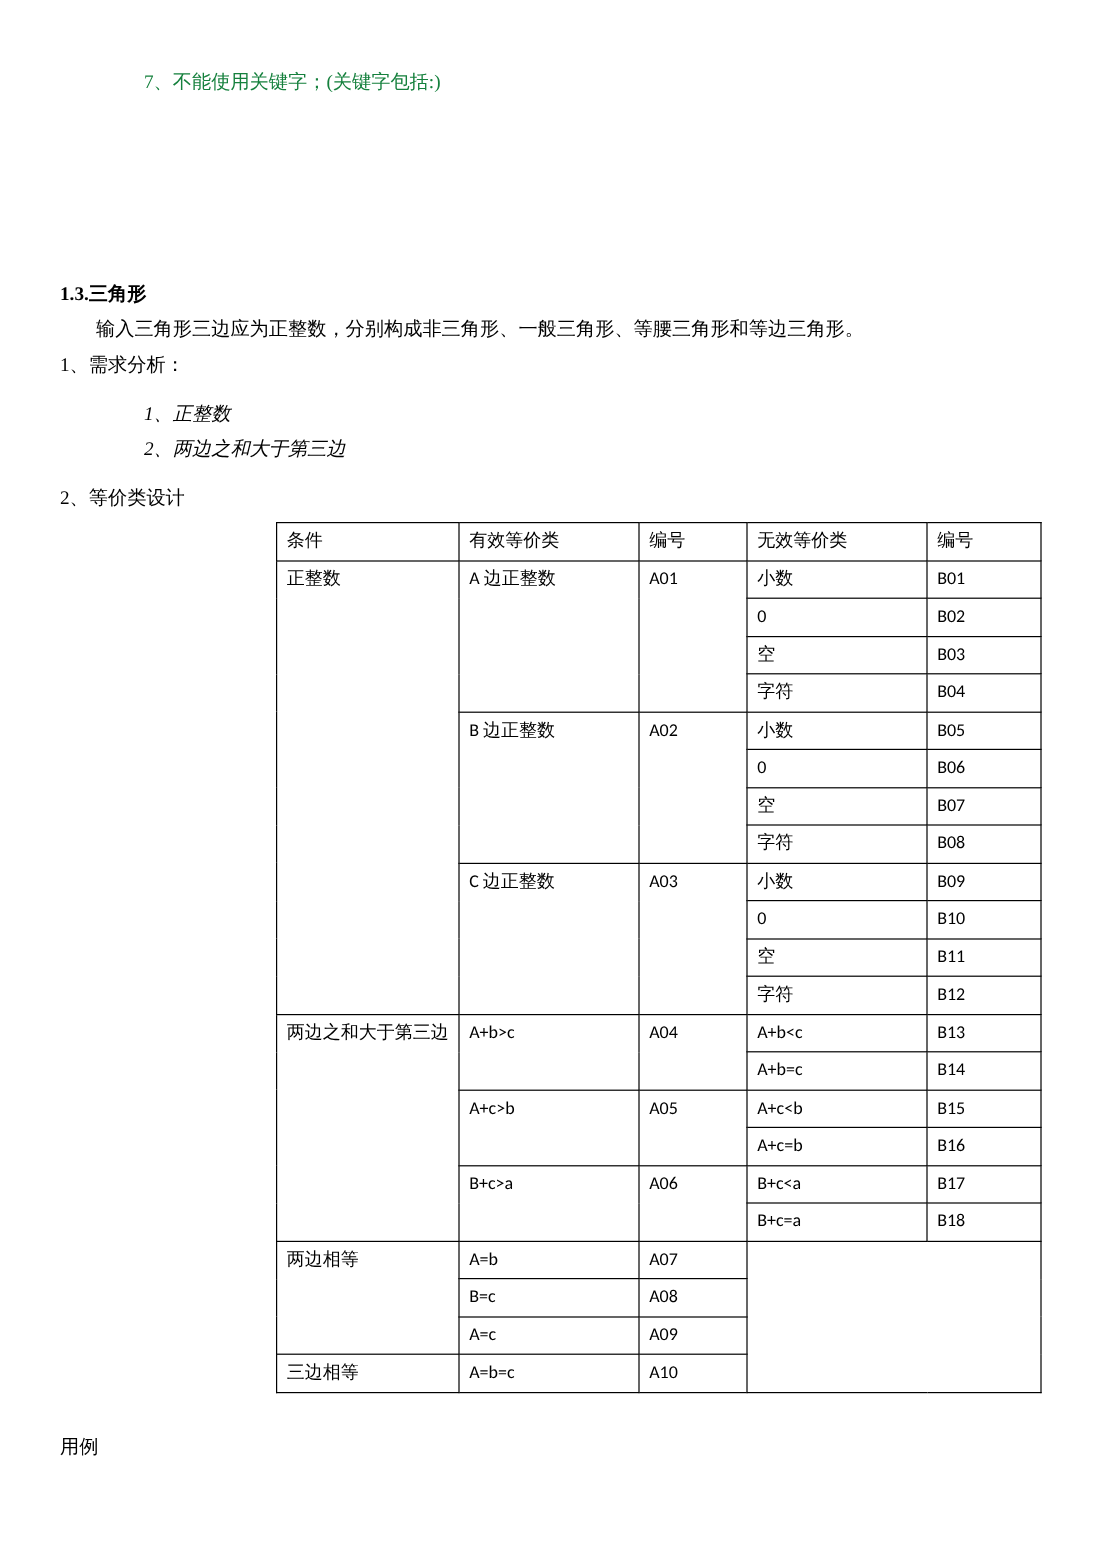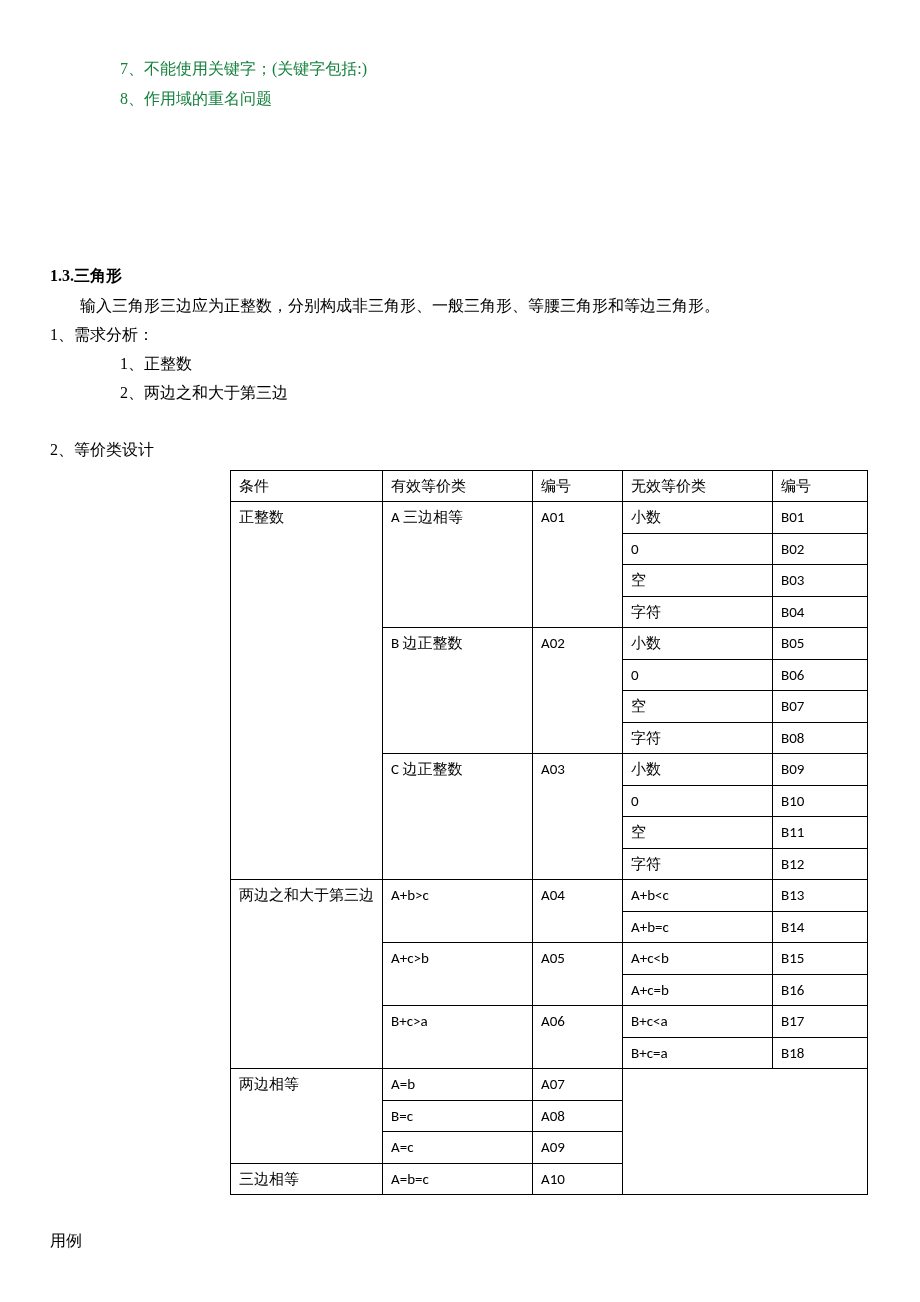--- a/index.html
+++ b/index.html
@@ -21,28 +21,28 @@
     .top-list div { margin-bottom: 3px; }
     .section-title {
       font-weight: bold;
       margin-bottom: 2px;
     }
     .intro {
       padding-left: 30px;
       margin-bottom: 2px;
     }
     .req-title {
-      margin-bottom: 2px;
+      margin-bottom: 14px;
     }
     .req-list {
       padding-left: 70px;
     }
-    .req-list div { margin-bottom: 2px; }
+    .req-list div { margin-bottom: 2px; font-style: italic; }
     .eq-title {
-      margin-top: 30px;
+      margin-top: 14px;
       margin-bottom: 6px;
     }
     .table-wrap {
       padding-left: 180px;
     }
     table {
       border-collapse: collapse;
       font-family: "Calibri", "SimSun", sans-serif;
       font-size: 15px;
     }
@@ -62,21 +62,20 @@
     .case-title {
       margin-top: 32px;
       margin-bottom: 6px;
     }
   </style>
 </head>
 <body>
 
 <div class="top-list">
   <div><span>7、</span><span>不能使用关键字；(关键字包括:)</span></div>
-  <div><span>8、</span><span>作用域的重名问题</span></div>
 </div>
 
 <div class="section-title">
   <span>1.3.</span><span>三角形</span>
 </div>
 <div class="intro">输入三角形三边应为正整数，分别构成非三角形、一般三角形、等腰三角形和等边三角形。</div>
 
 <div class="req-title">1、需求分析：</div>
 <div class="req-list">
   <div><span>1、</span><span>正整数</span></div>
@@ -90,21 +89,21 @@
   <tbody>
         <tr>
     <td>条件</td>
     <td>有效等价类</td>
     <td>编号</td>
     <td>无效等价类</td>
     <td>编号</td>
   </tr>
   <tr>
     <td rowspan="12">正整数</td>
-    <td rowspan="4">A 三边相等</td>
+    <td rowspan="4">A 边正整数</td>
     <td rowspan="4">A01</td>
     <td>小数</td>
     <td>B01</td>
   </tr>
   <tr>
           <td>0</td>
           <td>B02</td>
         </tr>
   <tr>
           <td>空</td>

